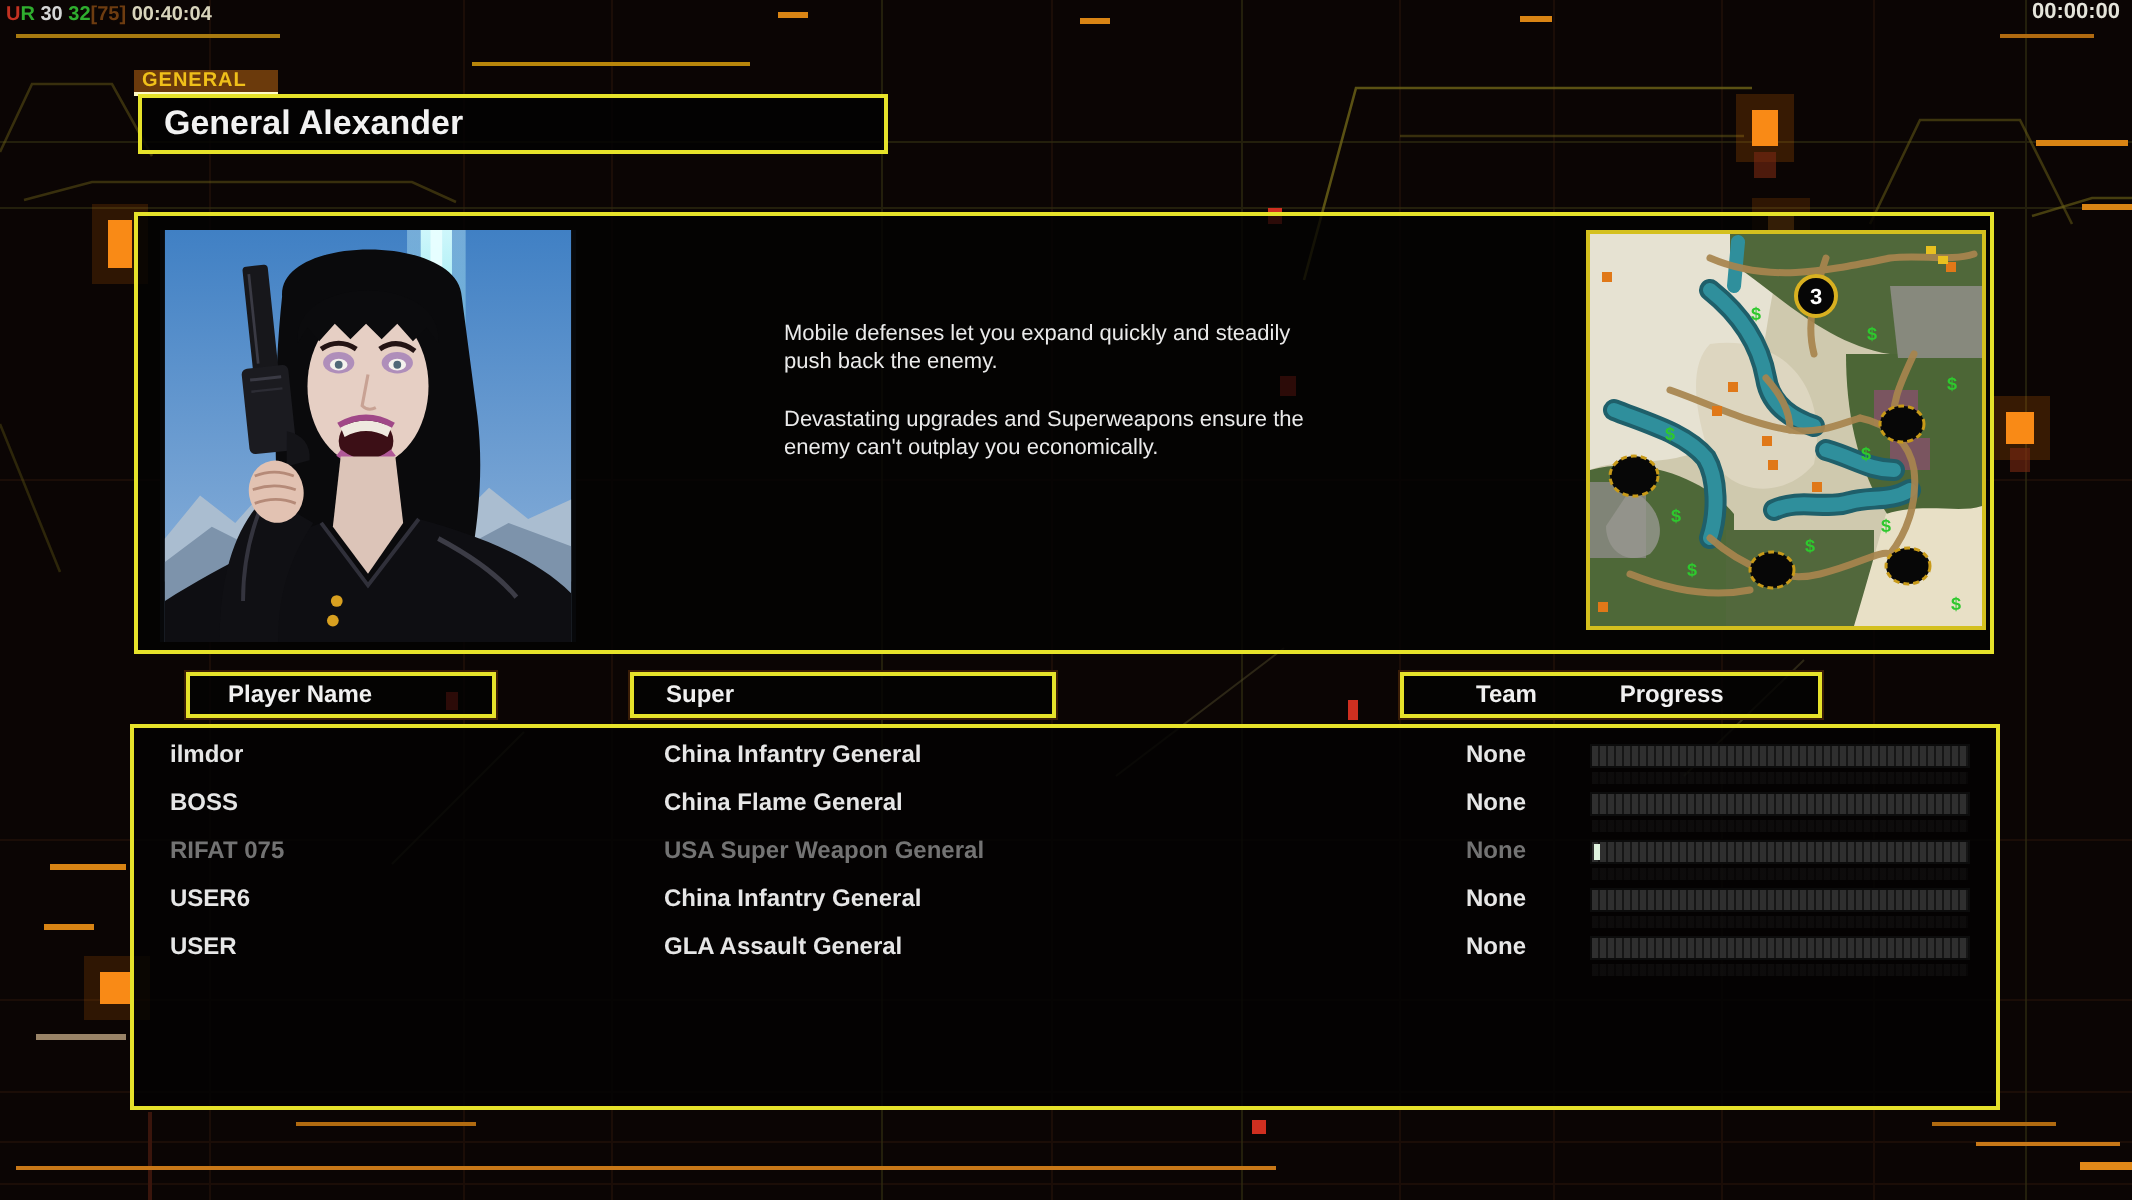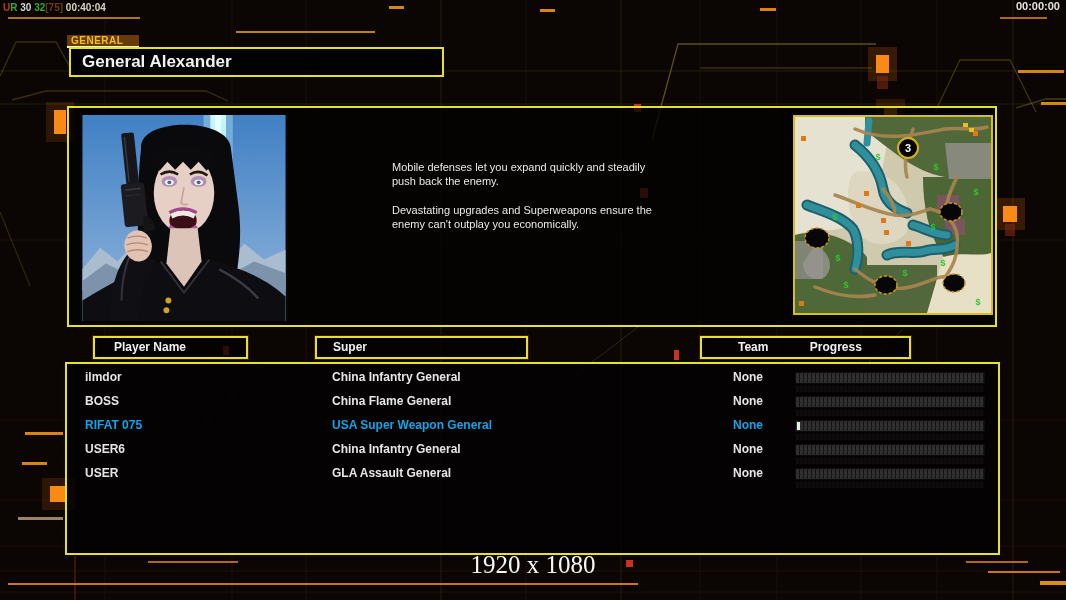--- a/index.html
+++ b/index.html
@@ -44,21 +44,21 @@
   .list-panel{position:absolute;left:65px;top:362px;width:931px;height:189px;border:2px solid #e6e22a;
               background:rgba(3,3,3,.82);}
   .rows{position:absolute;left:0;top:2px;width:100%;}
   .prow{position:relative;height:24px;font-size:12px;font-weight:bold;color:#e6e6e6;}
   .prow span{position:absolute;top:4px;}
   .c-name{left:18px}.c-army{left:265px}.c-team{left:666px}
   .c-bar{left:729px;top:7px !important;width:188px;height:10px;
          background:repeating-linear-gradient(90deg,#2f2f2f 0px,#2f2f2f 3px,#161616 3px,#161616 4px);
          box-shadow:0 0 0 1px #0c0c0c;}
   .c-bar::after{content:"";position:absolute;left:0;right:0;top:13px;height:6px;background:inherit;opacity:.22;}
-  .prow.hl .c-name,.prow.hl .c-army,.prow.hl .c-team{color:#0ea5e9;}
+  .prow.hl .c-name,.prow.hl .c-army,.prow.hl .c-team{color:#737373;}
   .cursor{display:none;position:absolute;left:1px;top:1px;width:3px;height:8px;background:#dff3df;}
   .prow.cursor-on .cursor{display:block;}
 
   
   .footer-res{position:absolute;left:0;top:551px;width:1066px;text-align:center;
               font-family:"Liberation Serif",serif;font-size:25px;color:#f6f6f6;}
 </style>
 </head>
 <body>
 
@@ -356,15 +356,14 @@
 
     <div class="prow">
       <span class="c-name">USER</span>
       <span class="c-army">GLA Assault General</span>
       <span class="c-team">None</span>
       <span class="c-bar"></span>
     </div>
   </div>
   </div>
 
-  <div class="footer-res">1920 x 1080</div>
 
 </div>
 
 </body></html>

